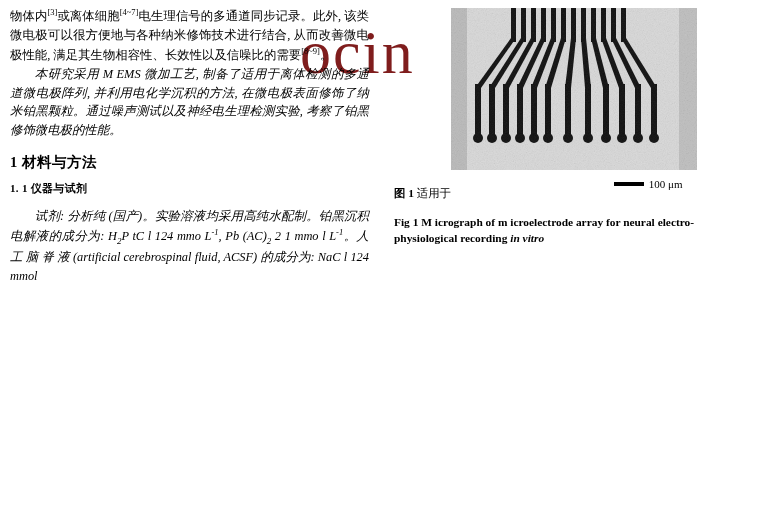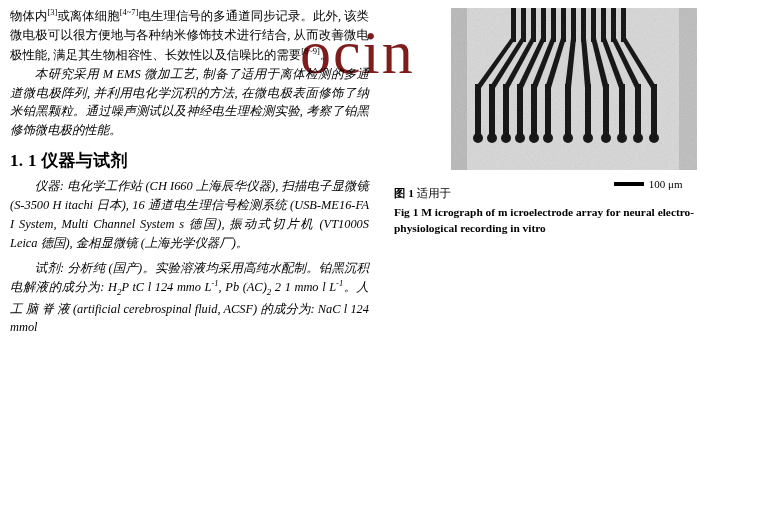--- a/index.html
+++ b/index.html
@@ -65,21 +65,21 @@
     font-size: 8.5px;
     vertical-align: super;
   }
   h2.section {
     font-size: 14.5px;
     font-weight: bold;
     margin: 13px 0 8px 0;
     letter-spacing: 0.5px;
   }
   h3.subsection {
-    font-size: 17px;
+    font-size: 11px;
     font-weight: bold;
     margin: 9px 0 5px 0;
     letter-spacing: 0.3px;
   }
   .fig-box {
     width: 246px;
     height: 162px;
     margin: 2px auto 0 auto;
     background: #ffffff;
     position: relative;
@@ -113,46 +113,47 @@
   .fig-caption {
     font-size: 11.4px;
     line-height: 1.45;
     margin-top: 15px;
     text-align: justify;
   }
   .fig-caption-en {
     font-size: 11.4px;
     font-weight: bold;
     line-height: 1.45;
-    margin-top: 2px;
+    margin-top: 12px;
     text-align: justify;
   }
   .italic {
+    font-style: italic;
   }
   .gap-sm { height: 6px; }
 </style>
 </head>
 <body>
 
 <div class="page">
 
   <div class="watermark">ocin</div>
 
   <div class="columns">
 
     <div class="col">
 
       <p><span>物体内</span><span class="sup">[3]</span><span>或离体细胞</span><span class="sup">[4~7]</span><span>电生理信号的多通道同步记录。此外, 该类微电极可以很方便地与各种纳米修饰技术进行结合, 从而改善微电极性能, 满足其生物相容性、长效性以及信噪比的需要</span><span class="sup">[8~9]</span><span>。</span></p>
 
       <p class="indent">本研究采用 M EMS 微加工艺, 制备了适用于离体检测的多通道微电极阵列, 并利用电化学沉积的方法, 在微电极表面修饰了纳米铂黑颗粒。通过噪声测试以及神经电生理检测实验, 考察了铂黑修饰微电极的性能。</p>
 
+      <h2 class="section">1   材料与方法</h2>
 
       <h3 class="subsection">1. 1    仪器与试剂</h3>
 
-      <p class="indent">仪器: 电化学工作站 (CH I660 上海辰华仪器), 扫描电子显微镜 (S-3500 H itachi 日本), 16 通道电生理信号检测系统 (USB-ME16-FA I System, Multi Channel System s 德国), 振动式切片机 (VT1000S  Leica  德国), 金相显微镜 (上海光学仪器厂)。</p>
 
       <div class="gap-sm"></div>
 
       <p class="indent"><span>试剂: 分析纯 (国产)。实验溶液均采用高纯水配制。铂黑沉积电解液的成分为: H</span><span style="font-size:9px;vertical-align:sub;">2</span><span>P tC l 124 mmo</span><span> L</span><span class="sup">-1</span><span>,  Pb (AC)</span><span style="font-size:9px;vertical-align:sub;">2</span><span> 2 1 mmo l</span><span> L</span><span class="sup">-1</span><span>。人 工 脑 脊 液 (artificial cerebrospinal fluid, ACSF) 的成分为: NaC l 124 mmo</span><span>l</span></p>
 
     </div>
 
     <div class="col col-right">
 
       <div class="fig-box">

